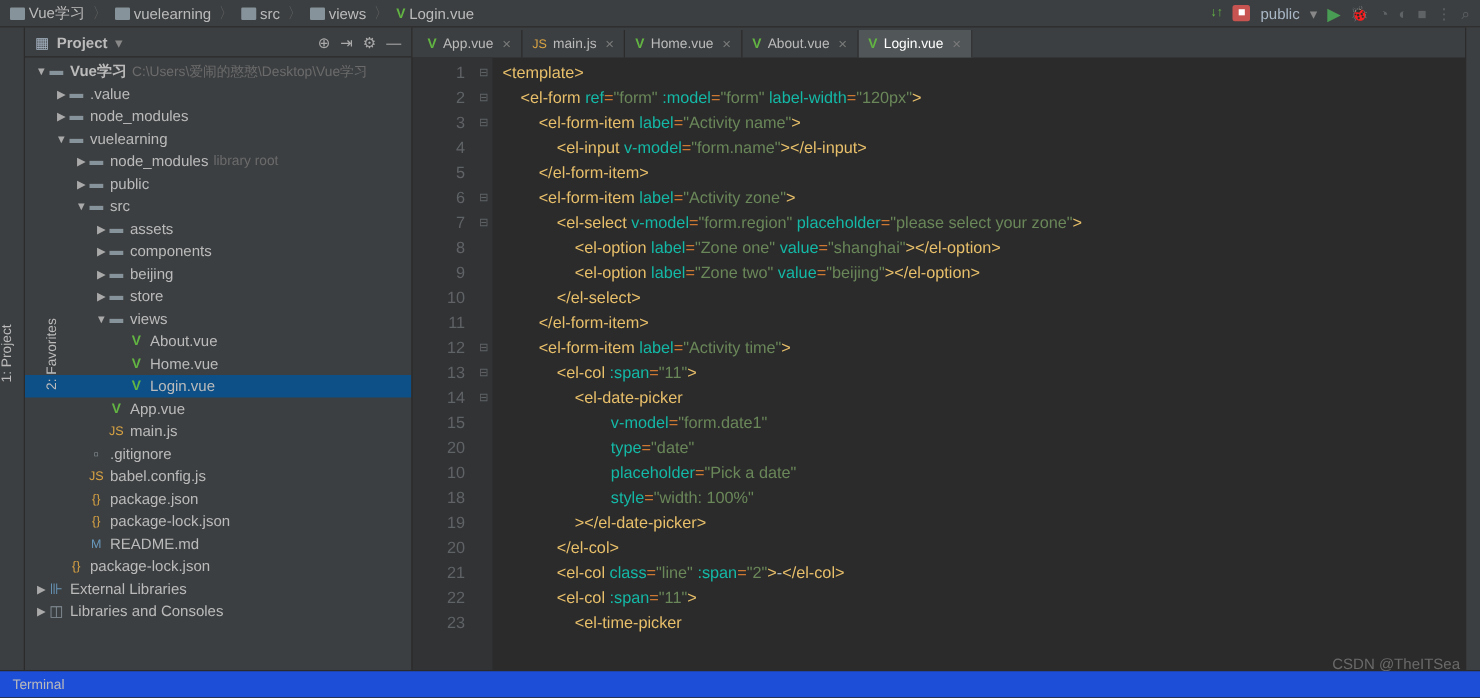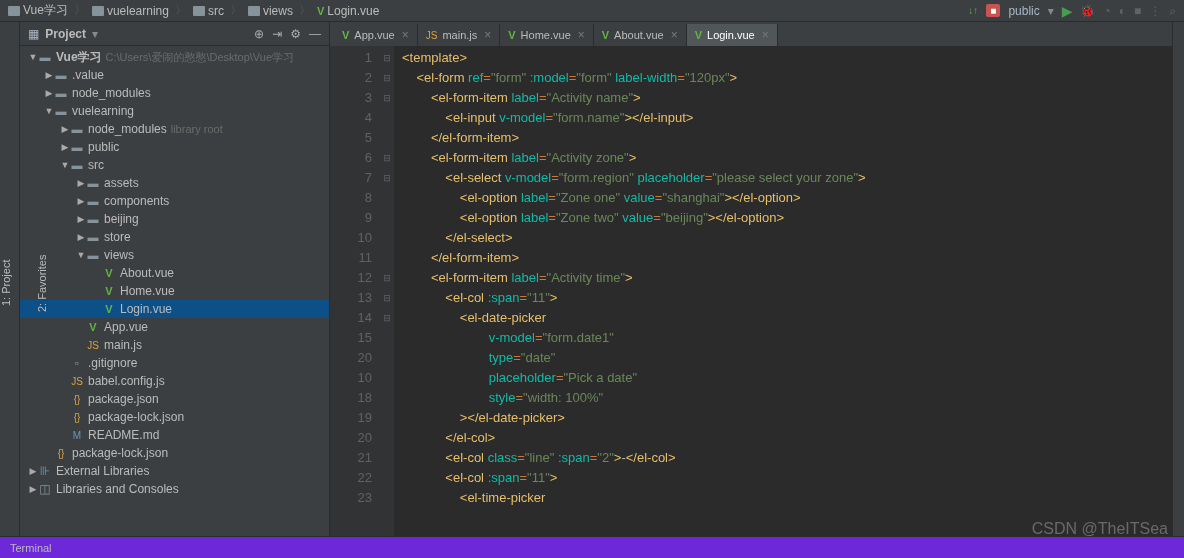--- a/index.html
+++ b/index.html
@@ -43,23 +43,23 @@
 .gutter .ln { height: 20px; }
 .folds { width: 14px; background: #313335; padding-top: 2px; }
 .folds .fb { height: 20px; text-align: center; color: #606366; font-size: 9px; }
 .code { flex: 1; padding: 2px 0 2px 8px; white-space: pre; overflow: hidden; }
 .code .line { height: 20px; }
 .tag { color: #e8bf6a; }
 .attr { color: #14b8a6; }
 .str { color: #6a8759; }
 .op { color: #cc7832; }
 .txt { color: #a9b7c6; }
-.bottom-bar { position: absolute; bottom: 0; left: 0; right: 0; height: 22px; background: #6d28d9; border-top: 1px solid #2b2b2b; display: flex; align-items: center; padding: 0 10px; }
+.bottom-bar { position: absolute; bottom: 0; left: 0; right: 0; height: 22px; background: #1d4ed8; border-top: 1px solid #2b2b2b; display: flex; align-items: center; padding: 0 10px; }
 .bottom-bar .lbl { color: #bbb; font-size: 11px; cursor: pointer; }
-.watermark { position: absolute; bottom: 20px; right: 16px; color: #6a6a6a; font-size: 16px; }
+.watermark { position: absolute; bottom: 20px; right: 16px; color: #6a6a6a; font-size: 12px; }
 .right-edge { position: absolute; right: 0; top: 22px; bottom: 22px; width: 12px; background: #3c3f41; border-left: 1px solid #2b2b2b; }
 </style>
 </head>
 <body>
 
 <div class="top-bar">
   <div class="breadcrumb" id="breadcrumb">
       <span class="item">
         <span class="folder-icon"></span>
         <span>Vue学习</span>

